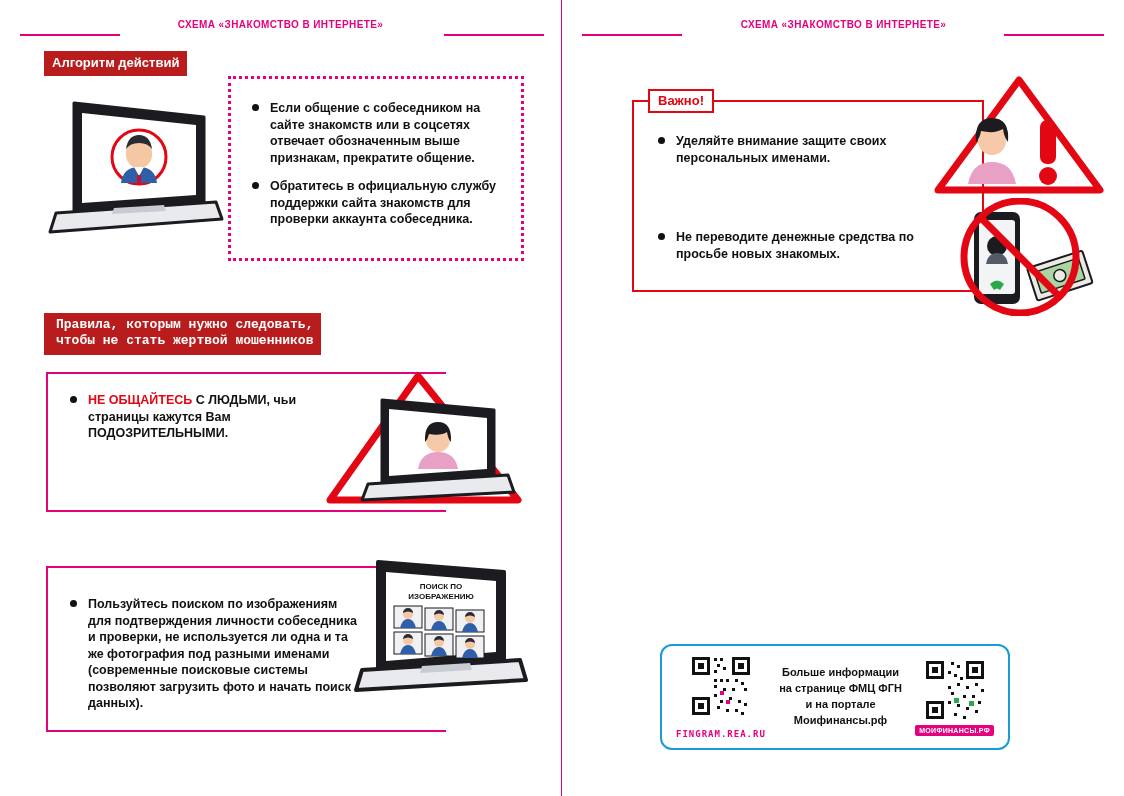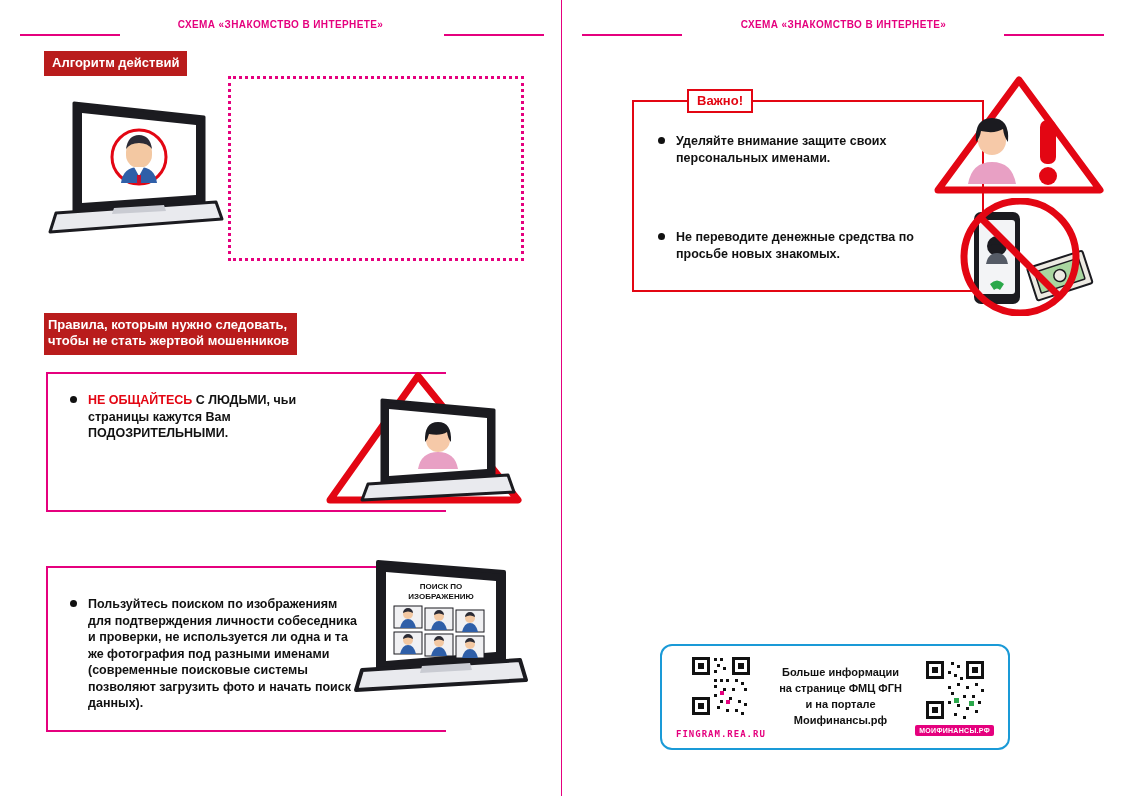--- a/index.html
+++ b/index.html
@@ -23,21 +23,21 @@
   }
   .header-rule{
     position:absolute;height:2px;background:#e5007e;
   }
   
   .tag{
     position:absolute;
     background:#b91c1c;color:#fff;font-weight:bold;font-size:13px;
     padding:4px 8px 5px 8px;line-height:1.25;
   }
-  .tag.two-line{padding:4px 8px 5px 4px;}
+  .tag.two-line{padding:4px 8px 5px 12px;font-family:Liberation Mono, monospace;}
 
   .dotted-box{
     position:absolute;
     border:3px dotted #e5007e;
     box-sizing:border-box;
   }
   .pink-box-open{
     position:absolute;
     box-sizing:border-box;
     border-left:2px solid #e5007e;
@@ -46,21 +46,21 @@
   }
   .red-box{
     position:absolute;
     border:2px solid #e30613;
     box-sizing:border-box;
   }
   .red-tag{
     position:absolute;
     border:2px solid #e30613;
     color:#e30613;font-weight:bold;font-size:13px;
-    padding:2px 8px 3px 8px;background:#fff;margin-left:39px;
+    padding:2px 8px 3px 8px;background:#fff;
   }
   ul.bullets{
     list-style:none;margin:0;padding:0;
   }
   ul.bullets li{
     position:relative;
     padding-left:20px;
     margin-bottom:12px;
     font-size:12.5px;
     font-weight:bold;
@@ -131,20 +131,26 @@
       <path d="M77 88 q2 -16 18 -16 q16 0 18 16 z" fill="#2f5fa8"></path>
       <path d="M90 72 l5 9 l5 -9 z" fill="#ffffff"></path>
       <rect x="93" y="80" width="4" height="9" fill="#c8102e"></rect>
 
       <path d="M12 118 L172 107 L178 124 L6 137 Z" fill="#e9eaee" stroke="#1b1b20" stroke-width="3" stroke-linejoin="round"></path>
       <path d="M70 113 L120 110 L122 116 L68 119 Z" fill="#c9cbd2"></path>
     </svg>
   </div>
 
   <div class="dotted-box" style="left:228px;top:76px;width:296px;height:185px;"></div>
+  <div class="txtblock" style="left:250px;top:100px;width:250px;">
+    <ul class="bullets">
+      <li>Если общение с собеседником на сайте знакомств или в соцсетях отвечает обозначенным выше признакам, прекратите общение.</li>
+      <li>Обратитесь в официальную службу поддержки сайта знакомств для проверки аккаунта собеседника.</li>
+    </ul>
+  </div>
 
   <div class="tag two-line" style="left:44px;top:313px;">
     <div>Правила, которым нужно следовать,</div>
     <div>чтобы не стать жертвой мошенников</div>
   </div>
 
   <div class="pink-box-open" style="left:46px;top:372px;width:400px;height:140px;"></div>
 
   <div class="txtblock" style="left:68px;top:392px;width:230px;">
     <ul class="bullets">

